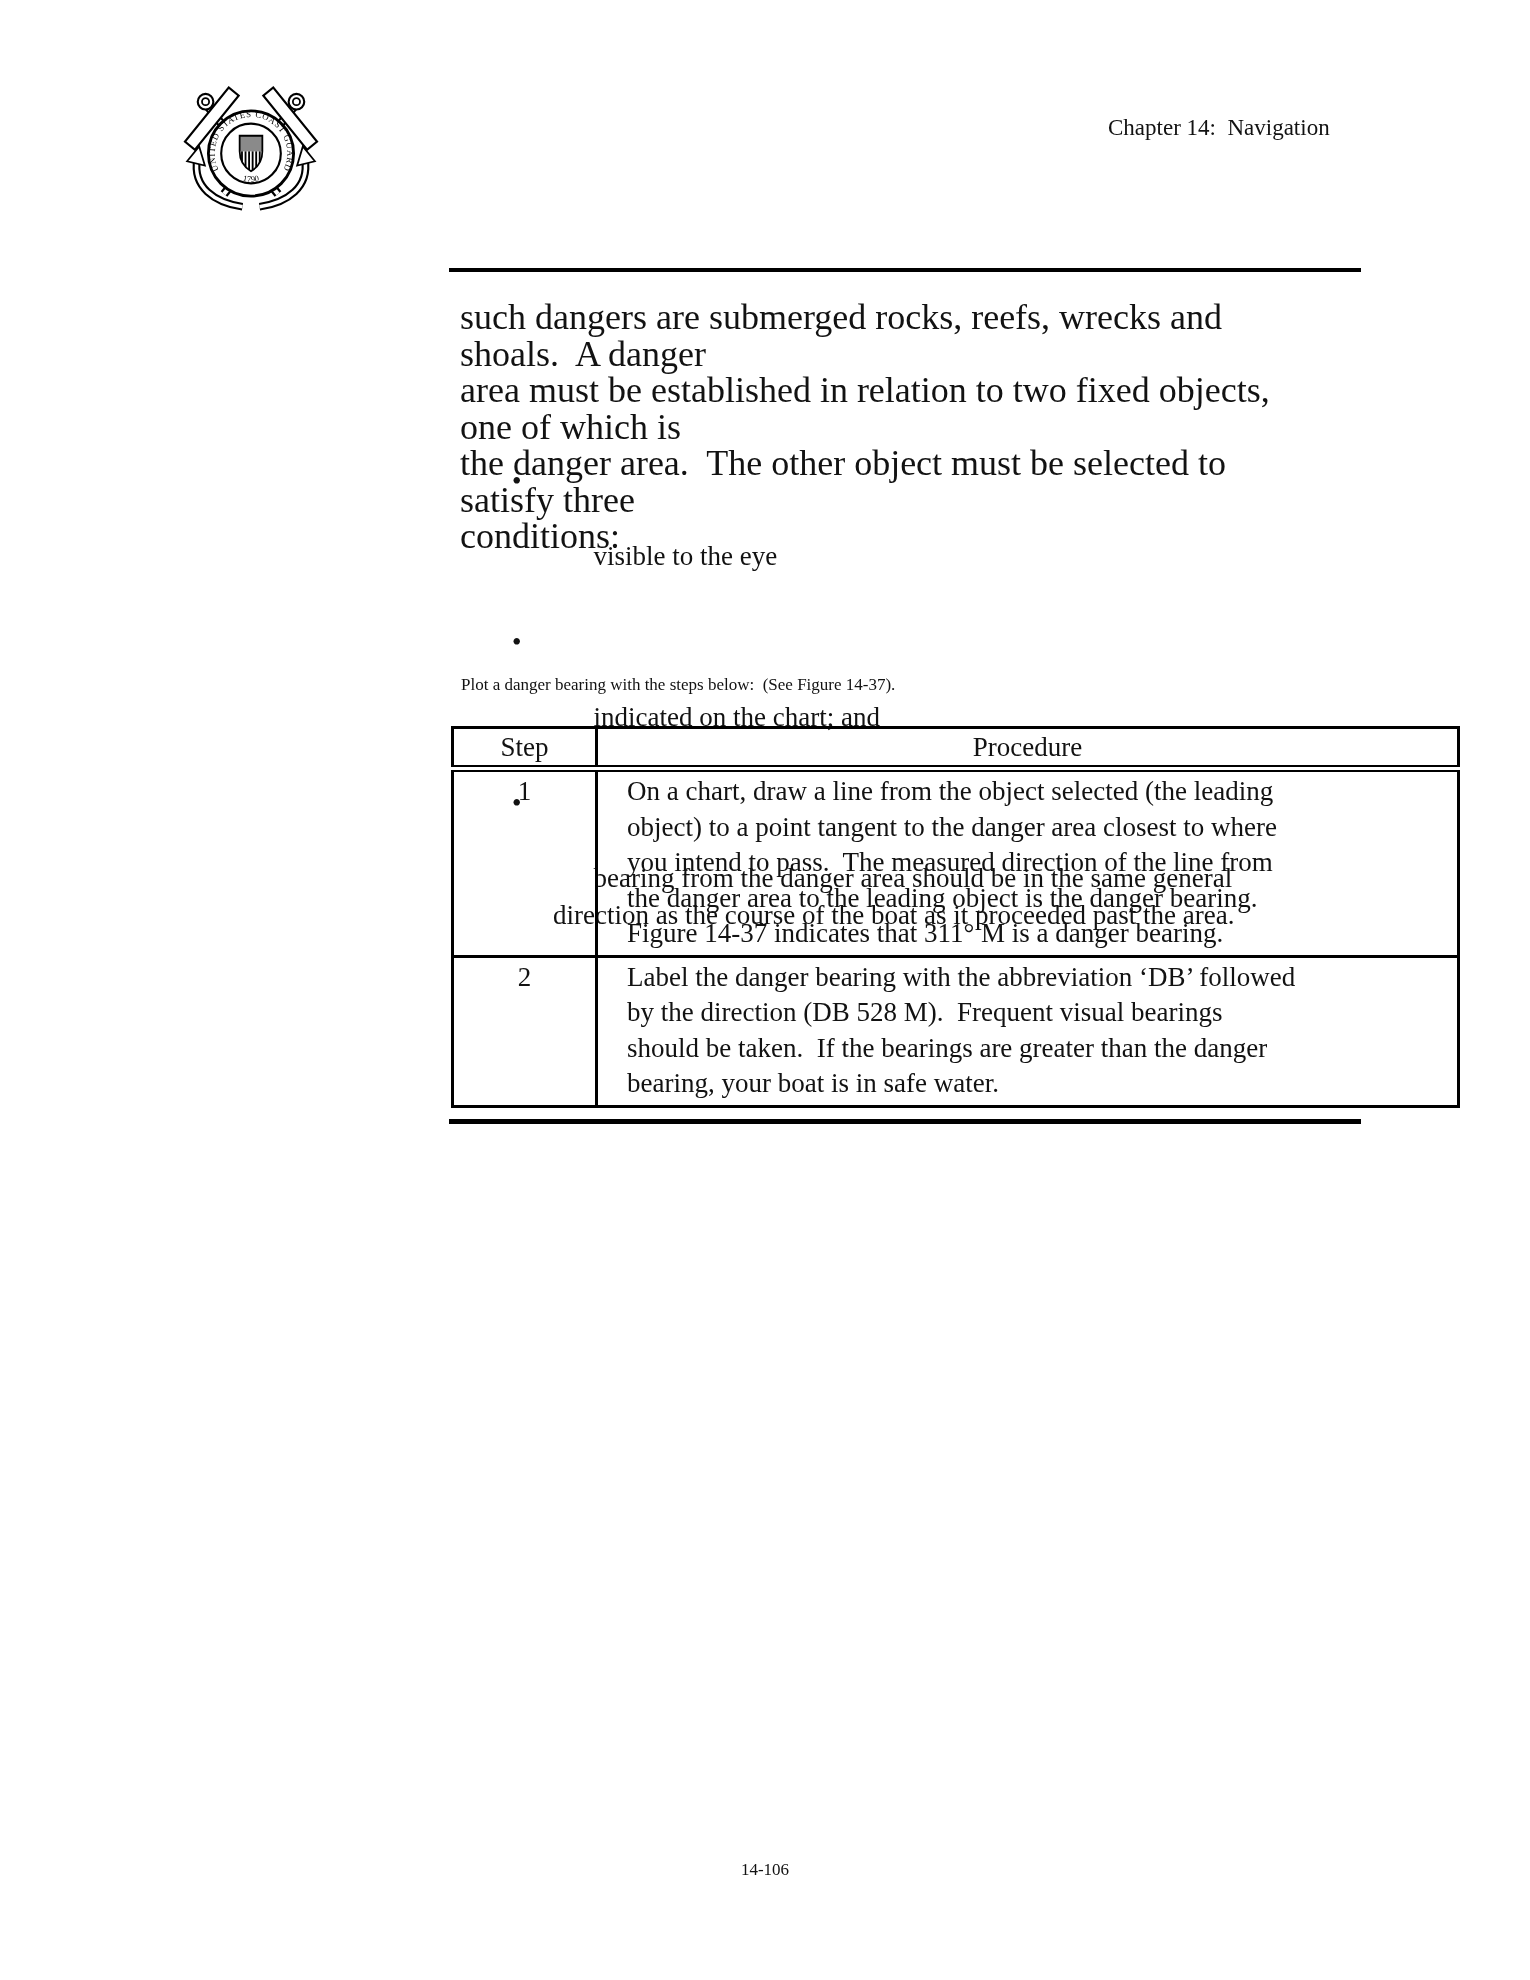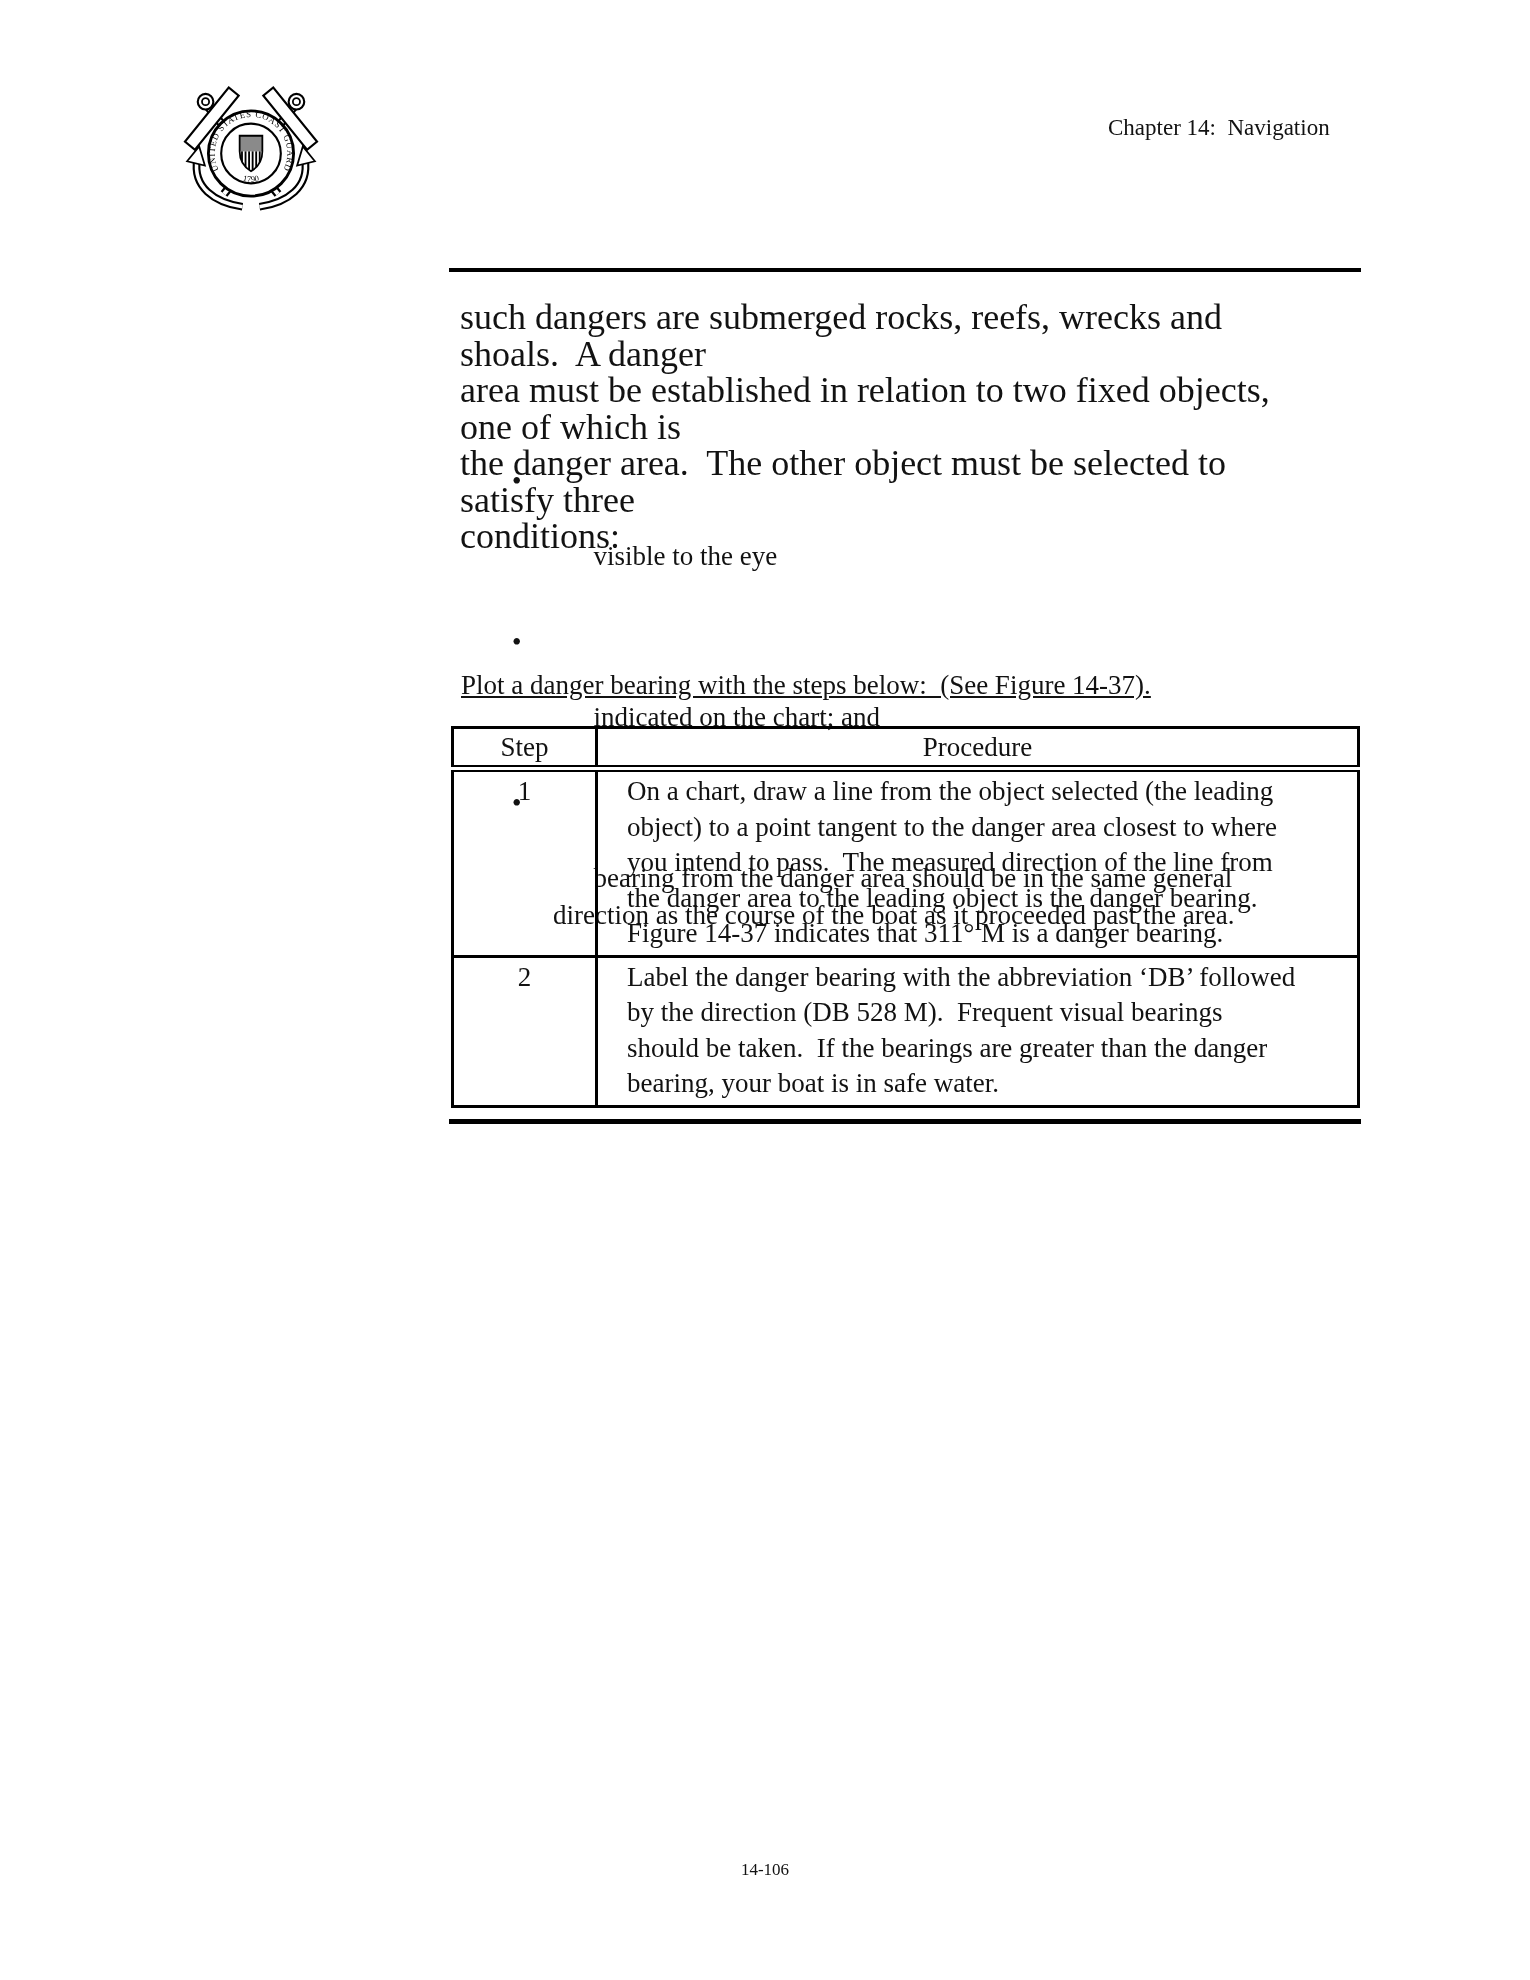--- a/index.html
+++ b/index.html
@@ -28,25 +28,25 @@
   .bullet-item{
     position:relative;padding-left:104px;margin-bottom:15px;
     font-size:27px;line-height:36.5px;white-space:pre-wrap;
   }
   .bullet-dot{
     position:absolute;left:63px;top:-2px;
     font-size:27px;
   }
   .plot-line{
     position:absolute;left:461px;top:667px;width:880px;
-    font-size:27px;line-height:36.5px;white-space:pre-wrap;text-decoration:underline;
+    font-size:17px;line-height:36.5px;white-space:pre-wrap;
   }
   table.proc{
     position:absolute;left:451px;top:726px;
-    border-collapse:collapse;width:909px;
+    border-collapse:collapse;width:1009px;
     table-layout:fixed;
   }
   table.proc th, table.proc td{
     border:3px solid #000;
     font-size:27px;
     font-weight:normal;
   }
   table.proc th{
     height:36px;line-height:36px;padding:0;text-align:center;
     border-bottom:7px double #000;

